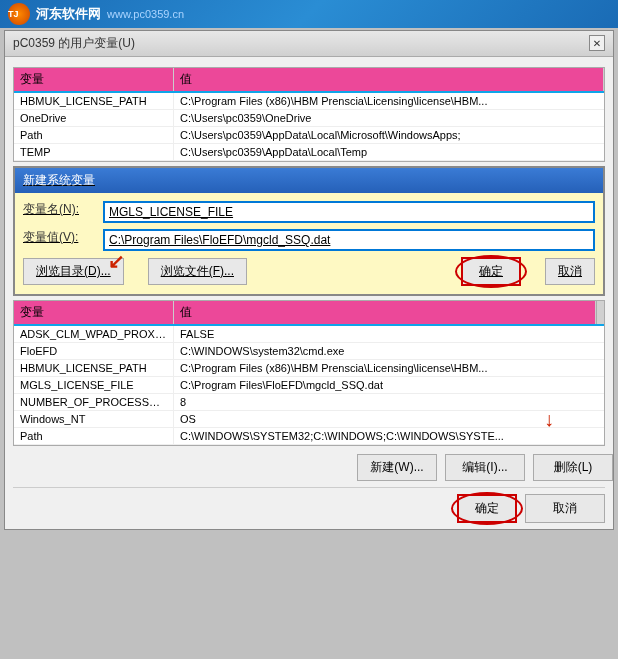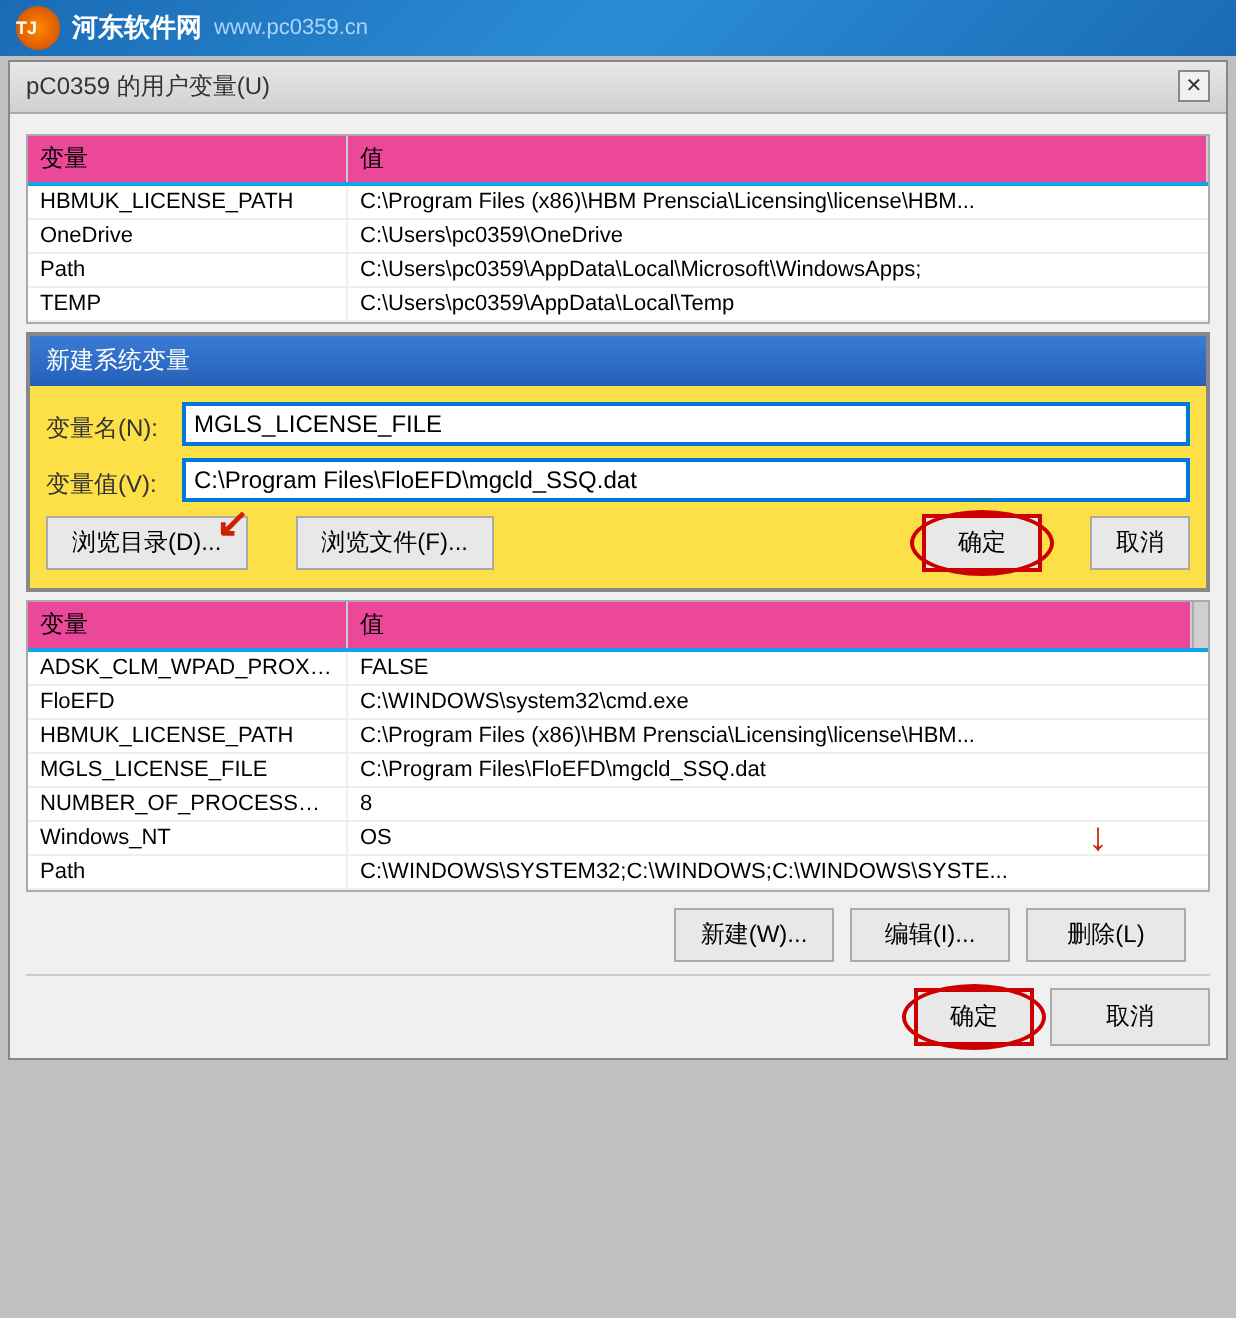--- a/index.html
+++ b/index.html
@@ -114,38 +114,39 @@
       font-size: 11px;
       overflow: hidden;
       text-overflow: ellipsis;
       white-space: nowrap;
       flex: 1;
     }
     .td:first-child { flex: 0 0 160px; border-right: 1px solid #eee; }
 
     
     .sub-dialog {
-      background: #fde047;
+      background: #fef9c3;
       border: 2px solid #888;
       margin: 4px 8px;
       padding: 8px;
       position: relative;
+      text-decoration: underline;
     }
     .sub-dialog-title {
       background: linear-gradient(to bottom, #3a7bd5, #2560b8);
       color: white;
       padding: 4px 8px;
       margin: -8px -8px 8px -8px;
       font-size: 12px;
     }
     .form-row {
       display: flex;
-      align-items: flex-end;
+      align-items: flex-start;
       margin-bottom: 6px;
-      gap: 8px;
+      gap: 20px;
     }
     .form-label {
       width: 60px;
       font-size: 12px;
       color: #333;
       text-align: left;
     }
     .form-input {
       flex: 1;
       height: 22px;
@@ -189,21 +190,21 @@
       border: 1px solid #aaa;
       background: white;
     }
     .sys-table-body { max-height: 130px; overflow: hidden; }
 
     
     .bottom-buttons {
       display: flex;
       justify-content: flex-end;
       gap: 8px;
-      padding: 4px 20px;
+      padding: 4px 0;
       margin-top: 2px;
     }
 
     .final-buttons {
       display: flex;
       justify-content: flex-end;
       gap: 8px;
       padding: 4px 8px 6px 8px;
     }
 

